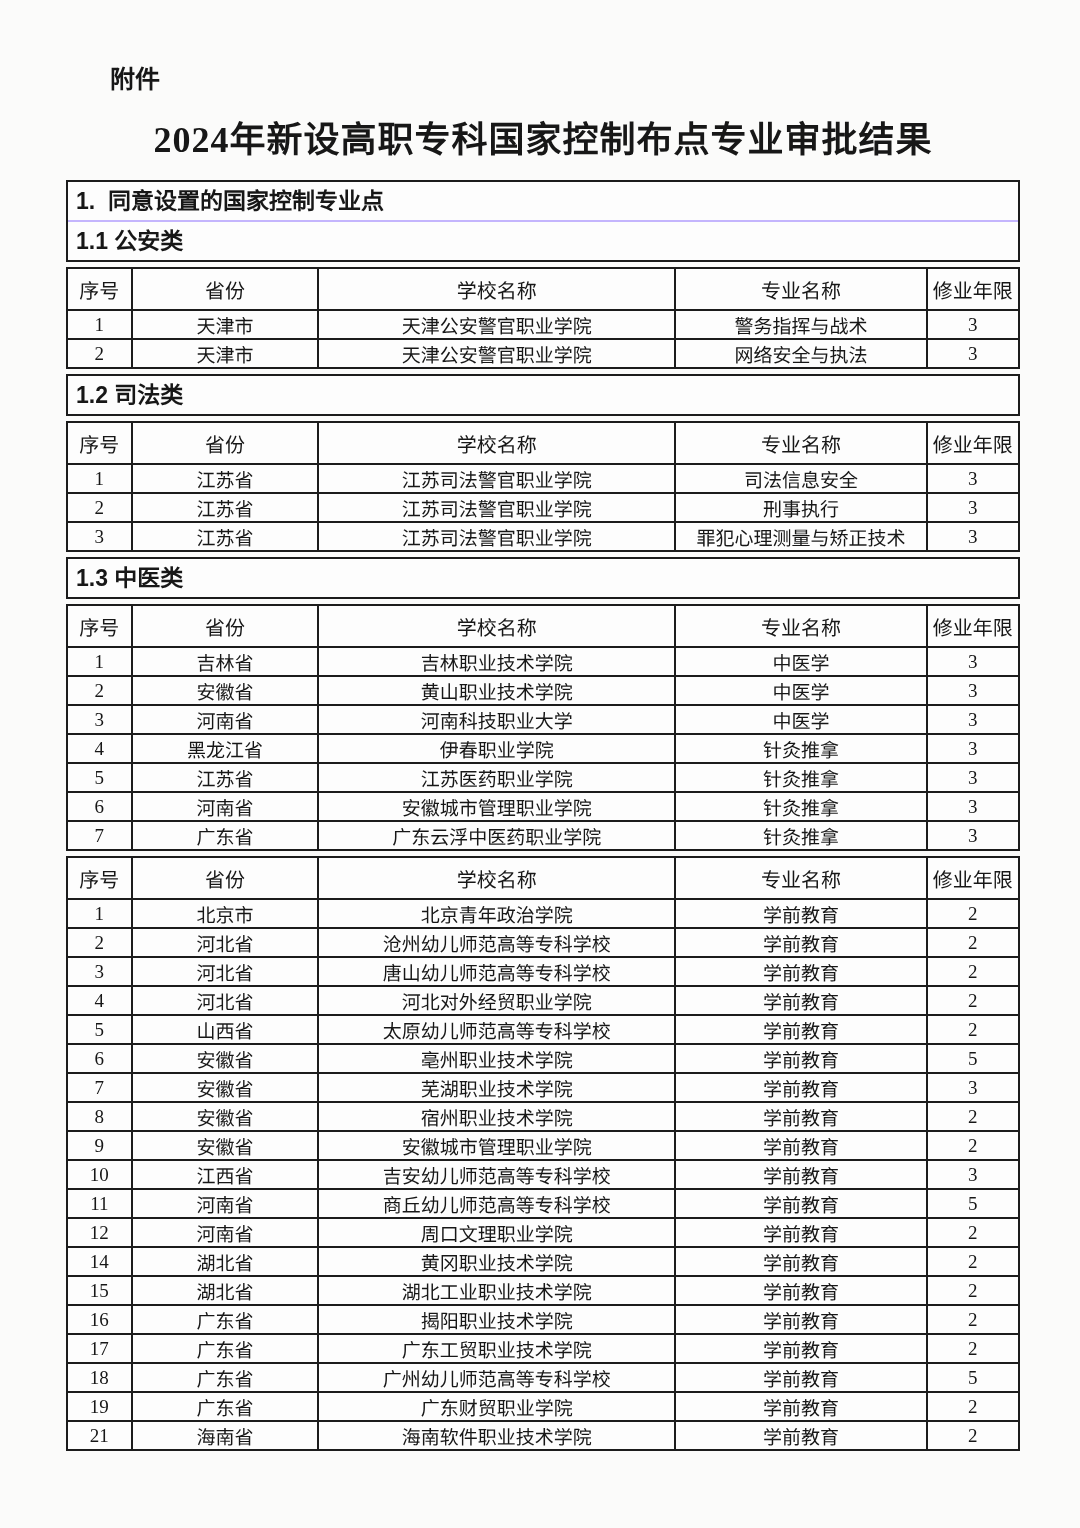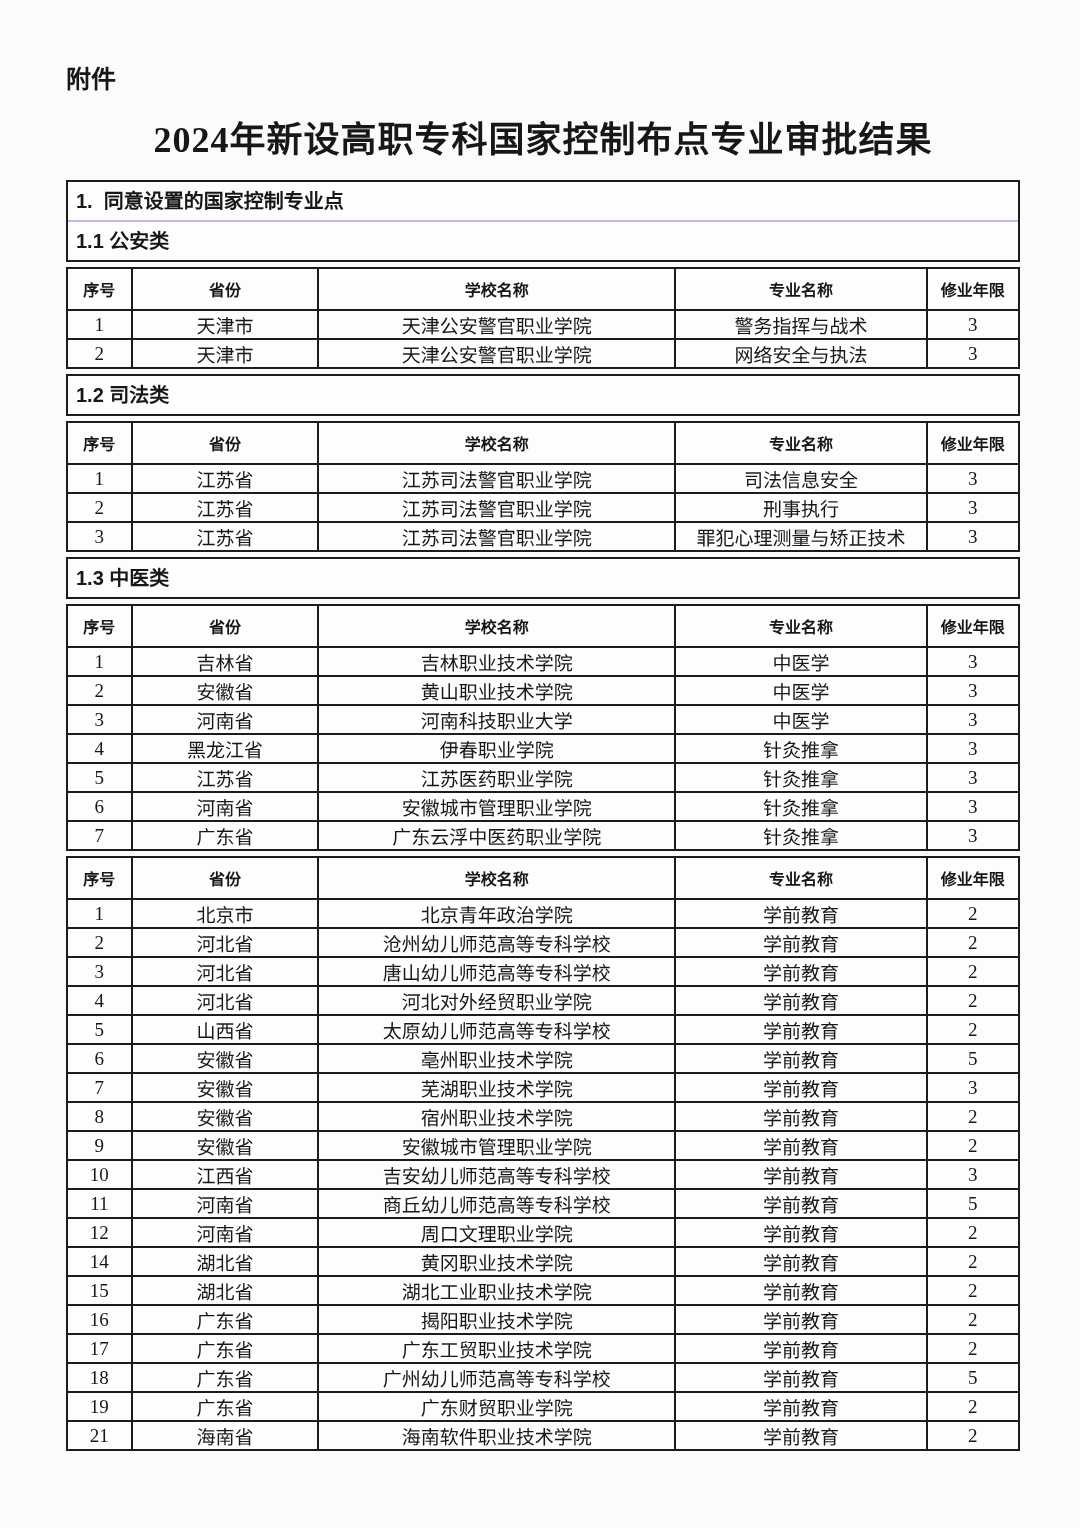--- a/index.html
+++ b/index.html
@@ -16,38 +16,39 @@
     box-sizing: border-box;
     width: 1080px;
     height: 1528px;
     padding: 64px 60px 0 66px;
   }
   .attachment {
     font-family: "Liberation Sans", sans-serif;
     font-weight: bold;
     font-size: 25px;
     line-height: 30px;
+    margin-left: 44px;
   }
   .doc-title {
     text-align: center;
     font-family: "Liberation Serif", serif;
     font-weight: bold;
     font-size: 36px;
     line-height: 44px;
     margin: 24px 0 18px 0;
     letter-spacing: 1px;
   }
   .block {
     border: 2px solid #1c1c1c;
     background: #fdfdfd;
   }
   .label-row {
     font-family: "Liberation Sans", sans-serif;
     font-weight: bold;
-    font-size: 20px;
+    font-size: 23px;
     line-height: 21px;
     padding: 9px 8px 8px 8px;
     white-space: pre-wrap;
   }
   .heading-block .label-row + .label-row {
     border-top: 2px solid #c4b5fd;
   }
   .label-block { margin-top: 5px; }
   table.data-table {
     width: 100%;
@@ -60,22 +61,22 @@
   table.data-table td {
     border: 2px solid #1c1c1c;
     text-align: center;
     vertical-align: middle;
     overflow: hidden;
     padding: 0 3px;
   }
   table.data-table th {
     height: 40px;
     font-family: "Liberation Sans", sans-serif;
-    font-weight: bold;
-    font-size: 16px;
+    font-weight: normal;
+    font-size: 20px;
   }
   table.data-table td {
     height: 24px;
     font-family: "Liberation Serif", serif;
     font-size: 19px;
   }
   col.c1 { width: 6.8%; }
   col.c2 { width: 19.6%; }
   col.c3 { width: 37.5%; }
   col.c4 { width: 26.4%; }

